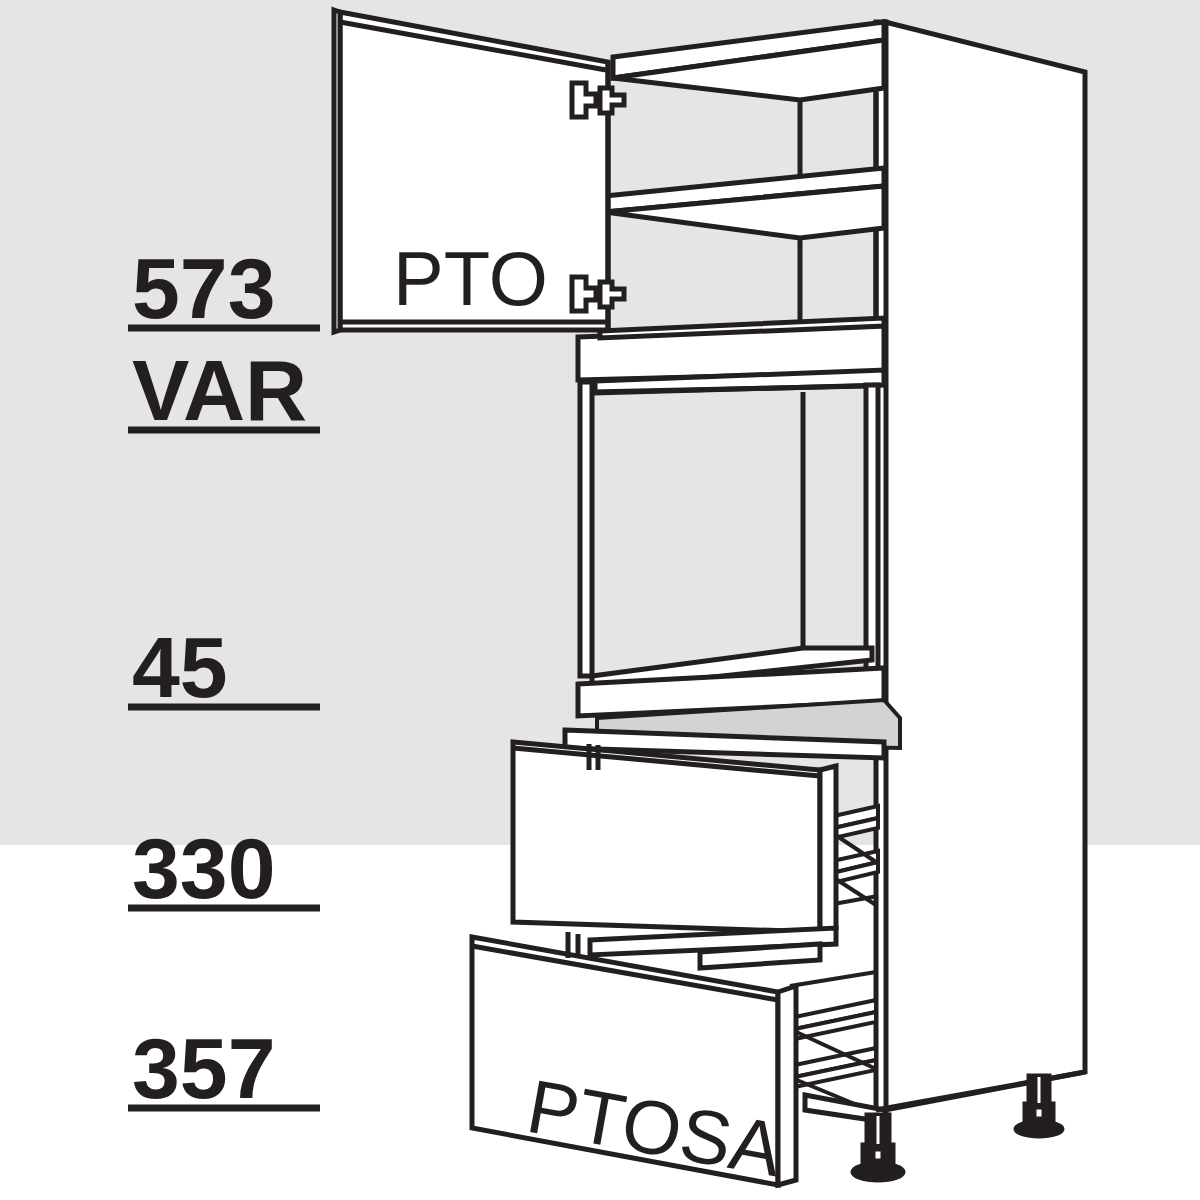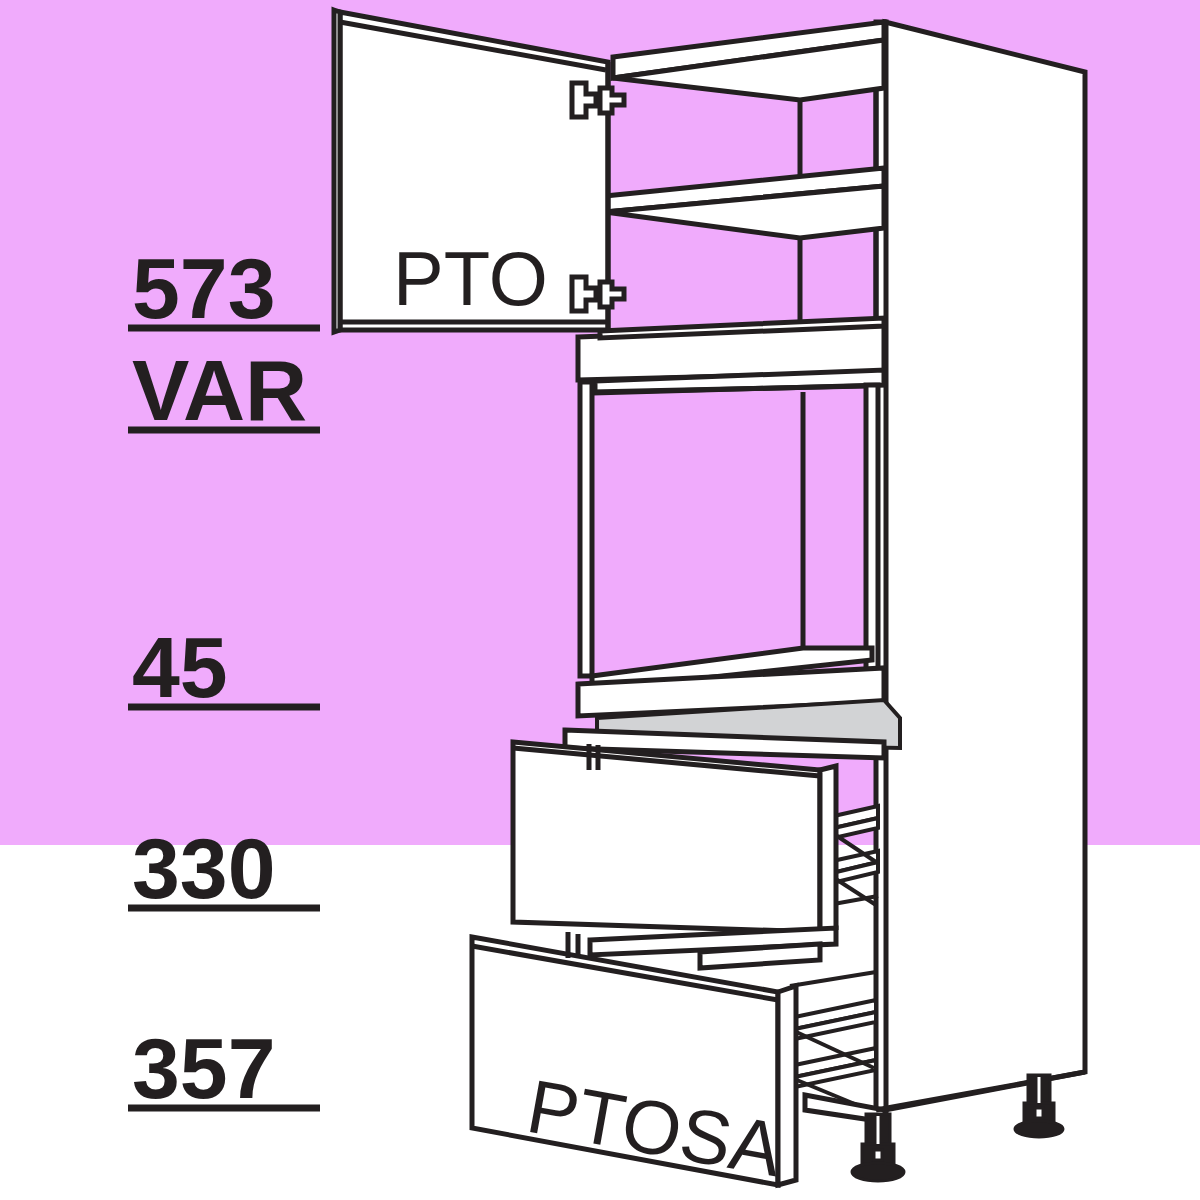--- a/index.html
+++ b/index.html
@@ -10,21 +10,21 @@
   body {
     width: 1200px;
     height: 1200px;
     overflow: hidden;
     font-family: "Liberation Sans", sans-serif;
   }
   #sheet {
     position: relative;
     width: 1200px;
     height: 845px;
-    background: #f0abfc;
+    background: #e5e5e5;
   }
   svg.drawing {
     position: absolute;
     top: 0;
     left: 0;
     width: 1200px;
     height: 1200px;
     display: block;
   }
   .dimlabel {

